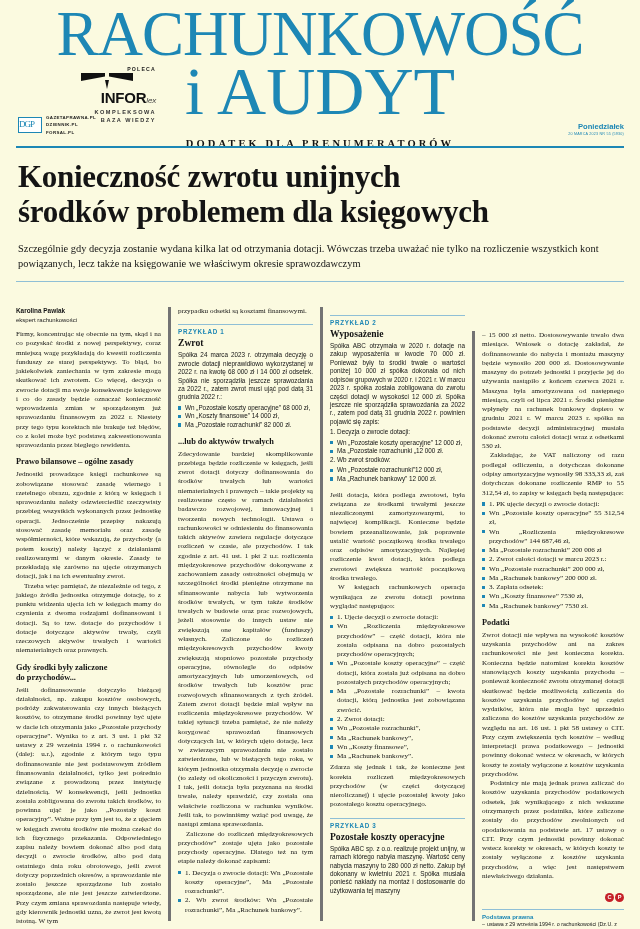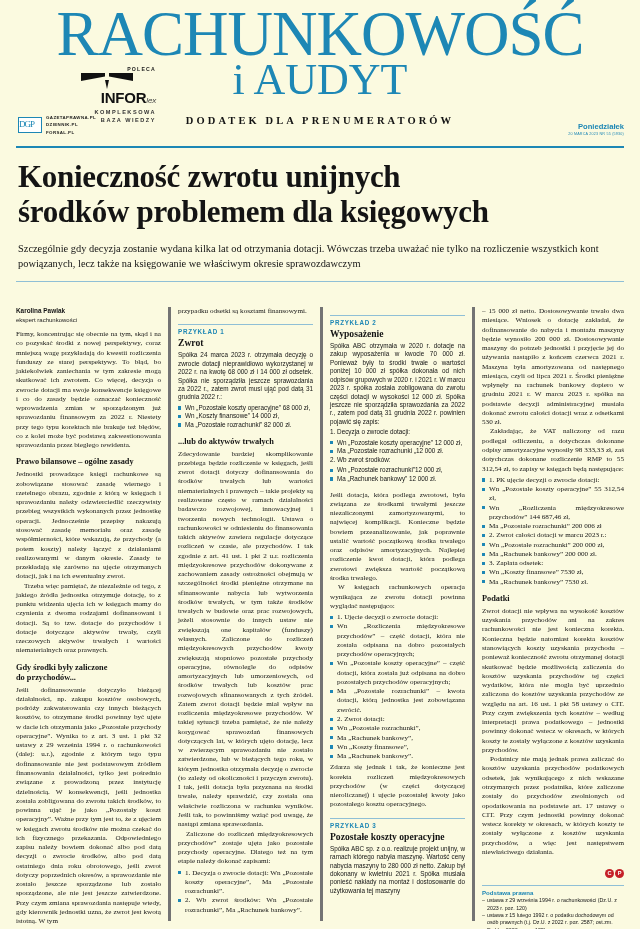--- a/index.html
+++ b/index.html
@@ -15,21 +15,21 @@
   
   .masthead{position:relative;height:146px;}
   .mh-title{
     text-align:center;
     color:#1d87b5;
     font-family:"Liberation Serif", serif;
     line-height:0.92;
     padding-top:6px;
   }
   .mh-line1{font-size:63px;letter-spacing:-1px;display:block;}
-  .mh-line2{font-size:44px;letter-spacing:0px;display:block;margin-top:-4px;}
+  .mh-line2{font-size:68px;letter-spacing:0px;display:block;margin-top:-4px;}
 
   .mh-sub{
     text-align:center;
     font-size:10.5px;
     letter-spacing:3.1px;
     font-weight:bold;
     color:#141414;
     margin-top:15px;
     font-family:"Liberation Serif", serif;
   }
@@ -79,21 +79,21 @@
   .rule-lead{margin:9px 16px 0 16px;height:1px;background:#8fbfd6;}
 
   
   .cols{
     position:absolute;left:16px;top:307px;right:16px;bottom:8px;
     display:flex;gap:0;
   }
   .col{width:25%;box-sizing:border-box;padding:0 7px;position:relative;}
   .col + .col{border-left:3px solid #737373;}
   .col:first-child{padding-left:0;}
-  .col:last-child{padding-right:0;}
+  .col:last-child{padding-right:0;margin-top:24px;}
 
   .byline-name{font-family:"Liberation Sans",sans-serif;font-size:6.4px;font-weight:bold;line-height:1.4;}
   .byline-role{font-family:"Liberation Sans",sans-serif;font-size:6px;line-height:1.5;color:#222;margin-bottom:5px;}
 
   p.body{font-size:7.15px;line-height:1.295;text-align:justify;margin:0 0 0 0;
     -webkit-hyphens:auto;hyphens:auto;}
   p.body + p.body{text-indent:8px;}
   p.body.noind{text-indent:0;}
 
   h3.sub{

